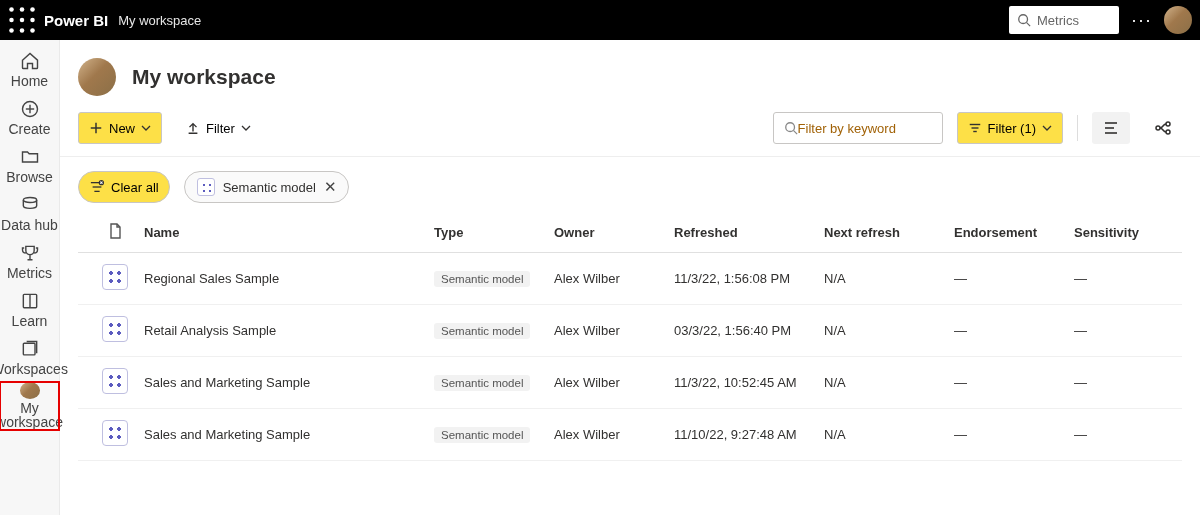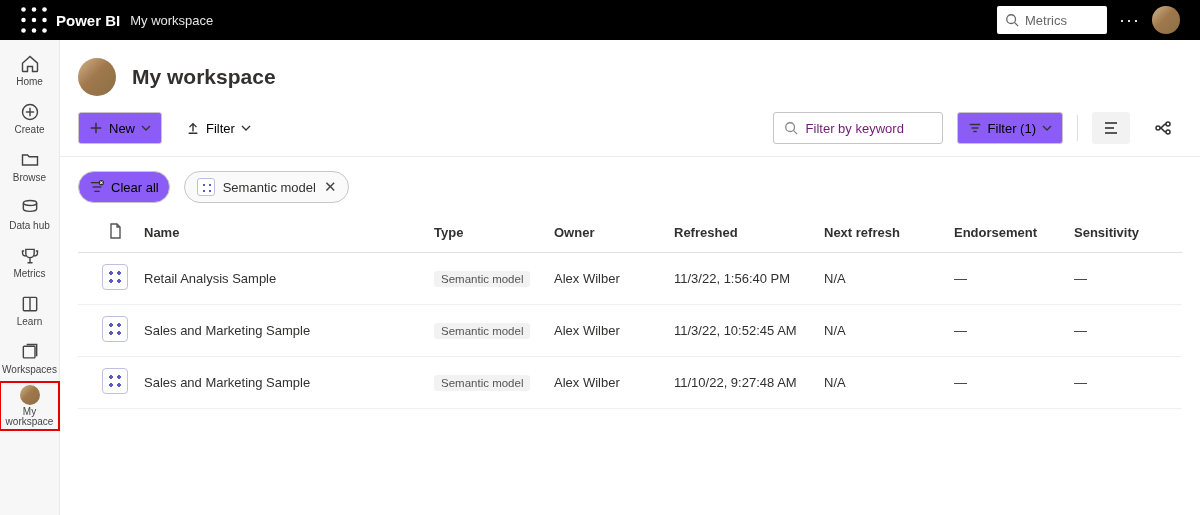--- a/index.html
+++ b/index.html
@@ -1,44 +1,44 @@
 <!DOCTYPE html>
 <html><head>
   <meta charset="utf-8">
   <style>
     * { box-sizing: border-box; margin: 0; padding: 0; }
     body { font-family: "Segoe UI", -apple-system, Arial, sans-serif; font-size: 13px; color: #323130; background: #fff; width: 1200px; height: 515px; overflow: hidden; }
     
-    .topbar { height: 40px; background: #000; color: #fff; display: flex; align-items: center; padding: 0 20px; }
+    .topbar { height: 40px; background: #000; color: #fff; display: flex; align-items: center; padding: 0 8px; }
     .topbar .waffle { width: 28px; height: 28px; display: flex; align-items: center; justify-content: center; cursor: pointer; }
     .topbar .brand { font-weight: 600; font-size: 15px; margin-left: 8px; }
     .topbar .crumb { margin-left: 10px; font-size: 13px; opacity: .9; }
     .topbar .spacer { flex: 1; }
     .topbar .searchbox { background: #fff; height: 28px; width: 110px; border-radius: 2px; display: flex; align-items: center; padding: 0 8px; color: #555; gap: 6px; }
     .topbar .searchbox span.txt { color: #666; font-size: 13px; }
     .topbar .dots { color: #fff; margin: 0 12px; cursor: pointer; font-size: 18px; letter-spacing: 1px; }
     .avatar, .avatar-sm { border-radius: 50%; background: linear-gradient(135deg,#d2b48c 0%, #a0784c 45%, #8b6f47 100%); display: inline-block; }
     .topbar .avatar { width: 28px; height: 28px; }
     
     .shell { display: flex; height: calc(515px - 40px); }
     .leftnav { width: 60px; background: #f7f7f7; border-right: 1px solid #eaeaea; display: flex; flex-direction: column; padding-top: 6px; }
-    .nav-item { display: flex; flex-direction: column; align-items: center; justify-content: center; height: 48px; font-size: 10px; color: #444; cursor: pointer; gap: 2px; }
+    .nav-item { display: flex; flex-direction: column; align-items: center; justify-content: center; height: 48px; font-size: 14px; color: #444; cursor: pointer; gap: 2px; }
     .nav-item svg { width: 20px; height: 20px; }
     .nav-item.highlight { outline: 2px solid #e60000; outline-offset: -1px; }
     .nav-item .avatar-sm { width: 20px; height: 20px; }
     
     .main { flex: 1; overflow-y: auto; }
     .ws-header { display: flex; align-items: center; gap: 16px; padding: 18px 18px 16px; }
     .ws-avatar { width: 38px; height: 38px; border-radius: 50%; background: linear-gradient(135deg,#d2b48c 0%, #a0784c 45%, #8b6f47 100%); }
     .ws-title { font-size: 21px; font-weight: 600; }
     .toolbar { display: flex; align-items: center; padding: 0 18px 12px; gap: 14px; border-bottom: 1px solid #eee; }
-    .btn { height: 32px; border: 1px solid #c8c6c4; background: #8b5cf6; border-radius: 3px; display: flex; align-items: center; padding: 0 10px; gap: 6px; font-size: 13px; cursor: pointer; }
+    .btn { height: 32px; border: 1px solid #c8c6c4; background: #fde047; border-radius: 3px; display: flex; align-items: center; padding: 0 10px; gap: 6px; font-size: 13px; cursor: pointer; }
     .btn.ghost { border: none; background: transparent; }
     .toolbar .spacer { flex: 1; }
-    .filterinput { height: 32px; border: 1px solid #c8c6c4; border-radius: 3px; display: flex; align-items: center; padding: 0 10px; gap: 8px; width: 170px; color: #701a75; }
+    .filterinput { height: 32px; border: 1px solid #c8c6c4; border-radius: 3px; display: flex; align-items: center; padding: 0 10px; width: 170px; color: #a16207; }
     .iconbtn { height: 32px; width: 38px; display: flex; align-items: center; justify-content: center; border-radius: 3px; background: #f2f2f2; cursor: pointer; }
     .iconbtn.plain { background: transparent; }
     
     .pillrow { display: flex; align-items: center; gap: 14px; padding: 14px 18px 10px; }
     .pill { height: 32px; border: 1px solid #c8c6c4; border-radius: 20px; display: flex; align-items: center; gap: 8px; padding: 0 12px; background: #fafafa; cursor: pointer; }
     .pill .model-ico { width: 18px; height: 18px; background: #fff; border: 1px solid #bfbfe0; border-radius: 3px; display: inline-block; position: relative; }
     .pill .model-ico::before { content: ''; position: absolute; inset: 3px; background:
       radial-gradient(circle at 3px 3px,#5b5bbf 1.2px,transparent 1.3px),
       radial-gradient(circle at 9px 3px,#5b5bbf 1.2px,transparent 1.3px),
       radial-gradient(circle at 3px 9px,#5b5bbf 1.2px,transparent 1.3px),
@@ -239,24 +239,34 @@
             <th style="width:120px;">Owner</th>
             <th style="width:150px;">Refreshed</th>
             <th style="width:130px;">Next refresh</th>
             <th style="width:120px;">Endorsement</th>
             <th>Sensitivity</th>
           </tr>
         </thead>
         <tbody id="rows-body">
             <tr>
               <td><span class="row-ico"></span></td>
+              <td>Regional Sales Sample</td>
+              <td><span class="typetag">Semantic model</span></td>
+              <td>Alex Wilber</td>
+              <td>11/3/22, 1:56:08 PM</td>
+              <td>N/A</td>
+              <td>—</td>
+              <td>—</td>
+            </tr>
+            <tr>
+              <td><span class="row-ico"></span></td>
               <td>Retail Analysis Sample</td>
               <td><span class="typetag">Semantic model</span></td>
               <td>Alex Wilber</td>
-              <td>11/3/22, 1:56:40 PM</td>
+              <td>03/3/22, 1:56:40 PM</td>
               <td>N/A</td>
               <td>—</td>
               <td>—</td>
             </tr>
             <tr>
               <td><span class="row-ico"></span></td>
               <td>Sales and Marketing Sample</td>
               <td><span class="typetag">Semantic model</span></td>
               <td>Alex Wilber</td>
               <td>11/3/22, 10:52:45 AM</td>

